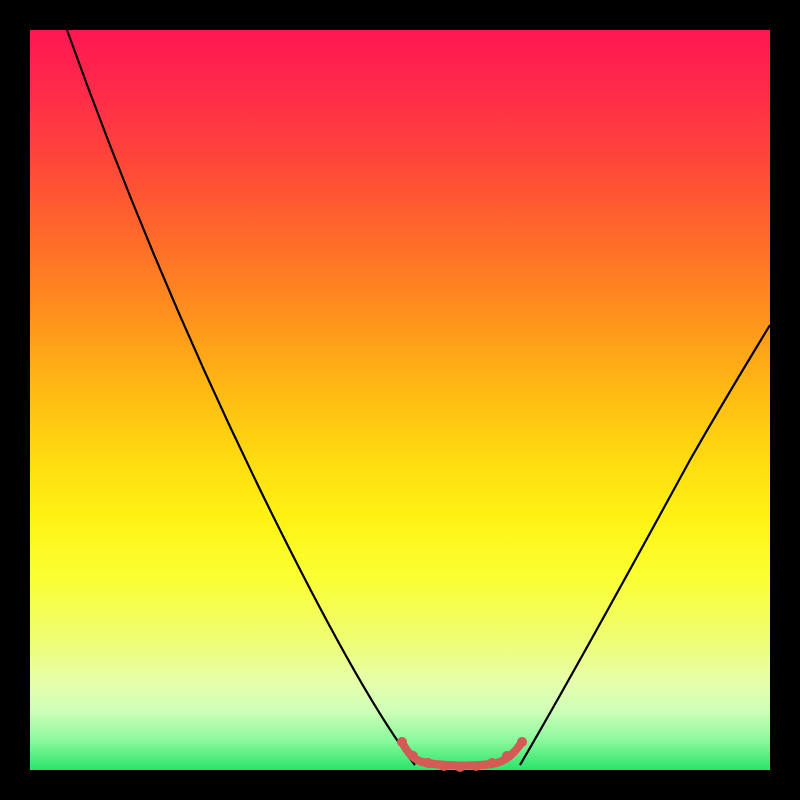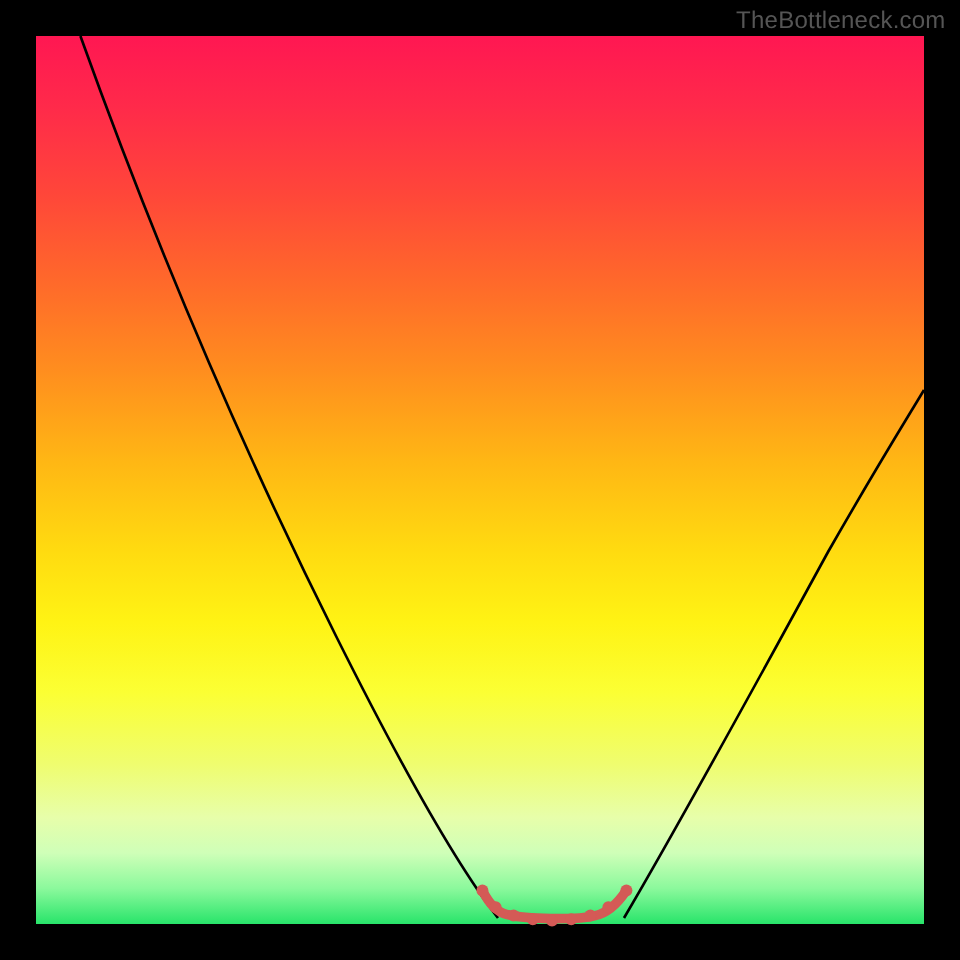--- a/index.html
+++ b/index.html
@@ -57,21 +57,20 @@
     top: 0;
     width: 740px;
     height: 740px;
     overflow: visible;
   }
 </style>
 </head>
 <body>
 
 <div class="frame">
-  <div class="watermark">TheBottleneck.com</div>
   <div class="plot">
     <svg class="curves" viewBox="0 0 740 740">
       <path d="M 37 0
                C 80 120, 150 300, 250 500
                C 300 600, 350 690, 385 735" fill="none" stroke="#000" stroke-width="2.2"></path>
       <path d="M 490 735
                C 540 650, 600 540, 660 430
                C 700 360, 725 320, 740 295" fill="none" stroke="#000" stroke-width="2.2"></path>
       <path d="M 372 712
                C 378 724, 384 730, 392 732

